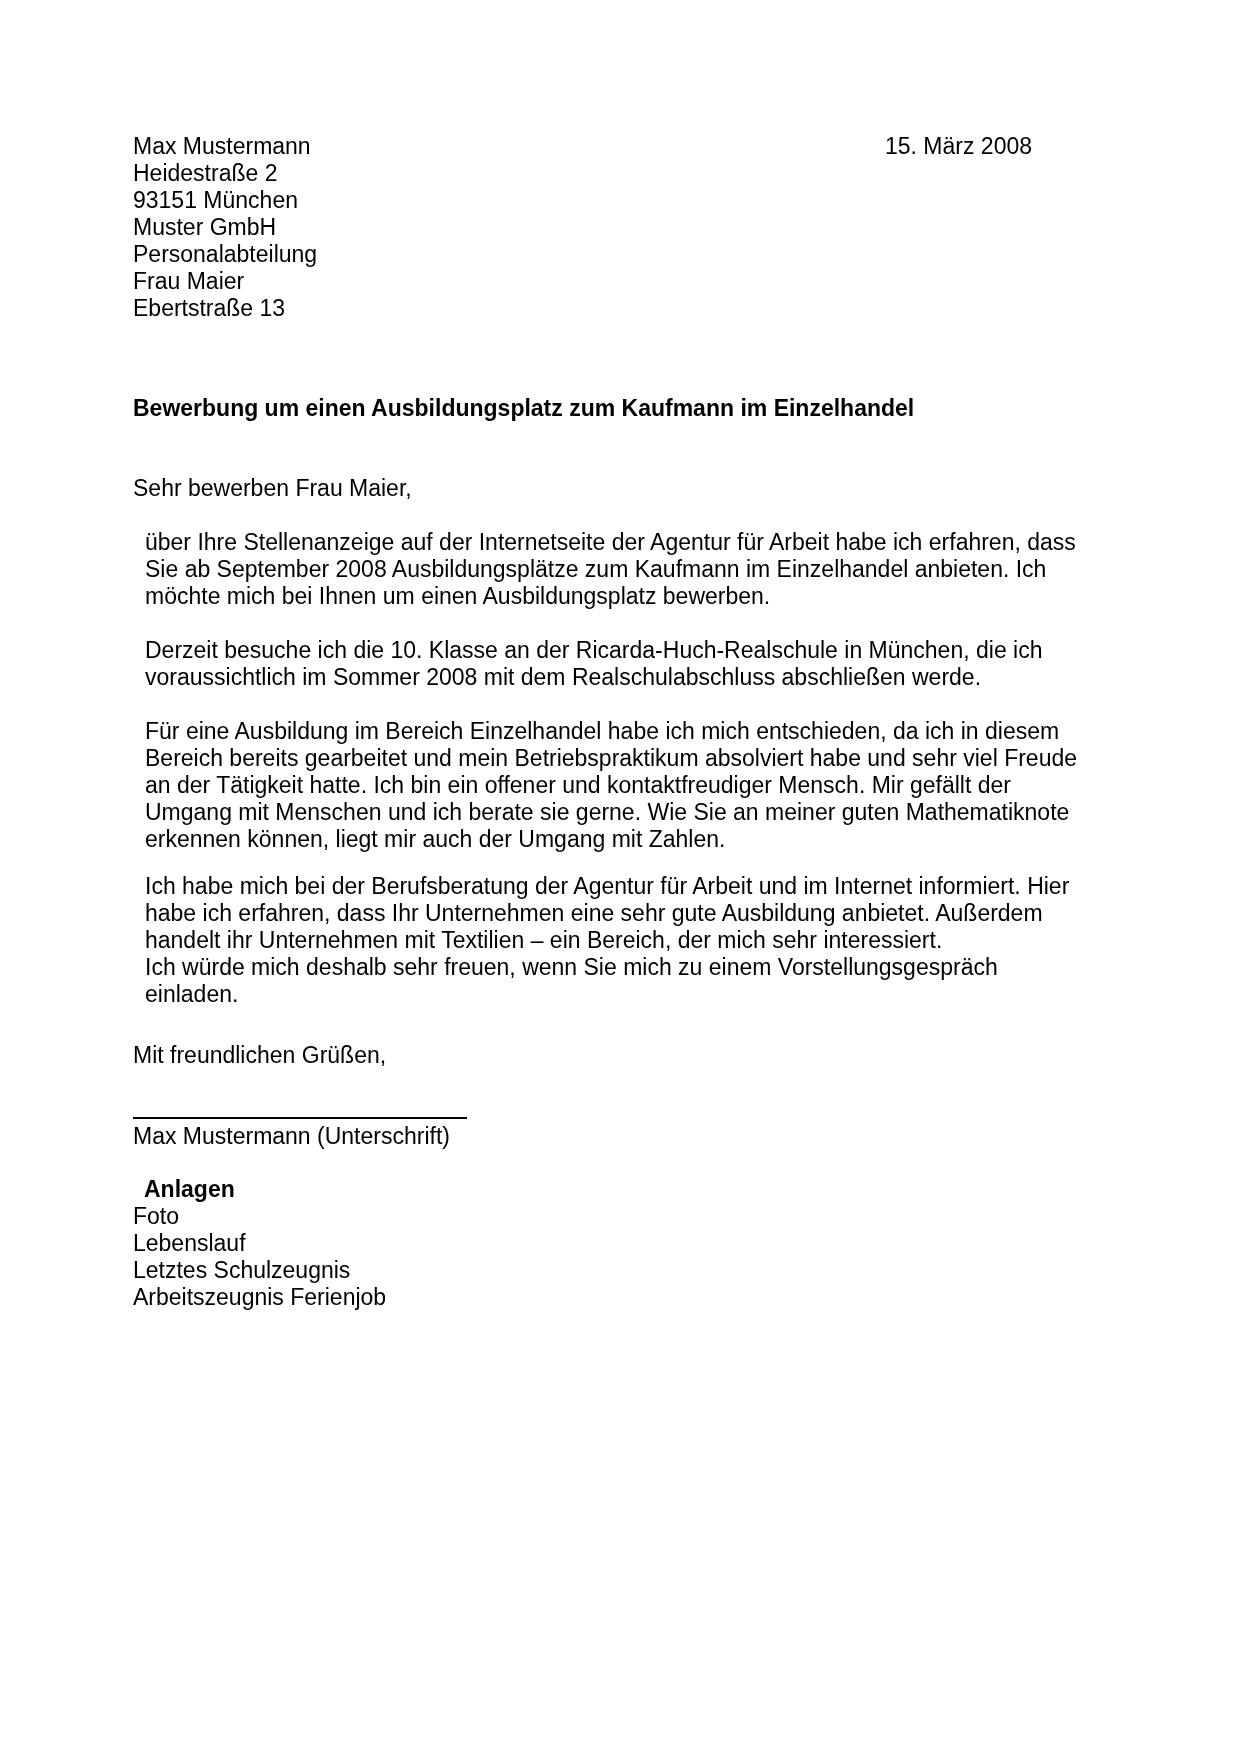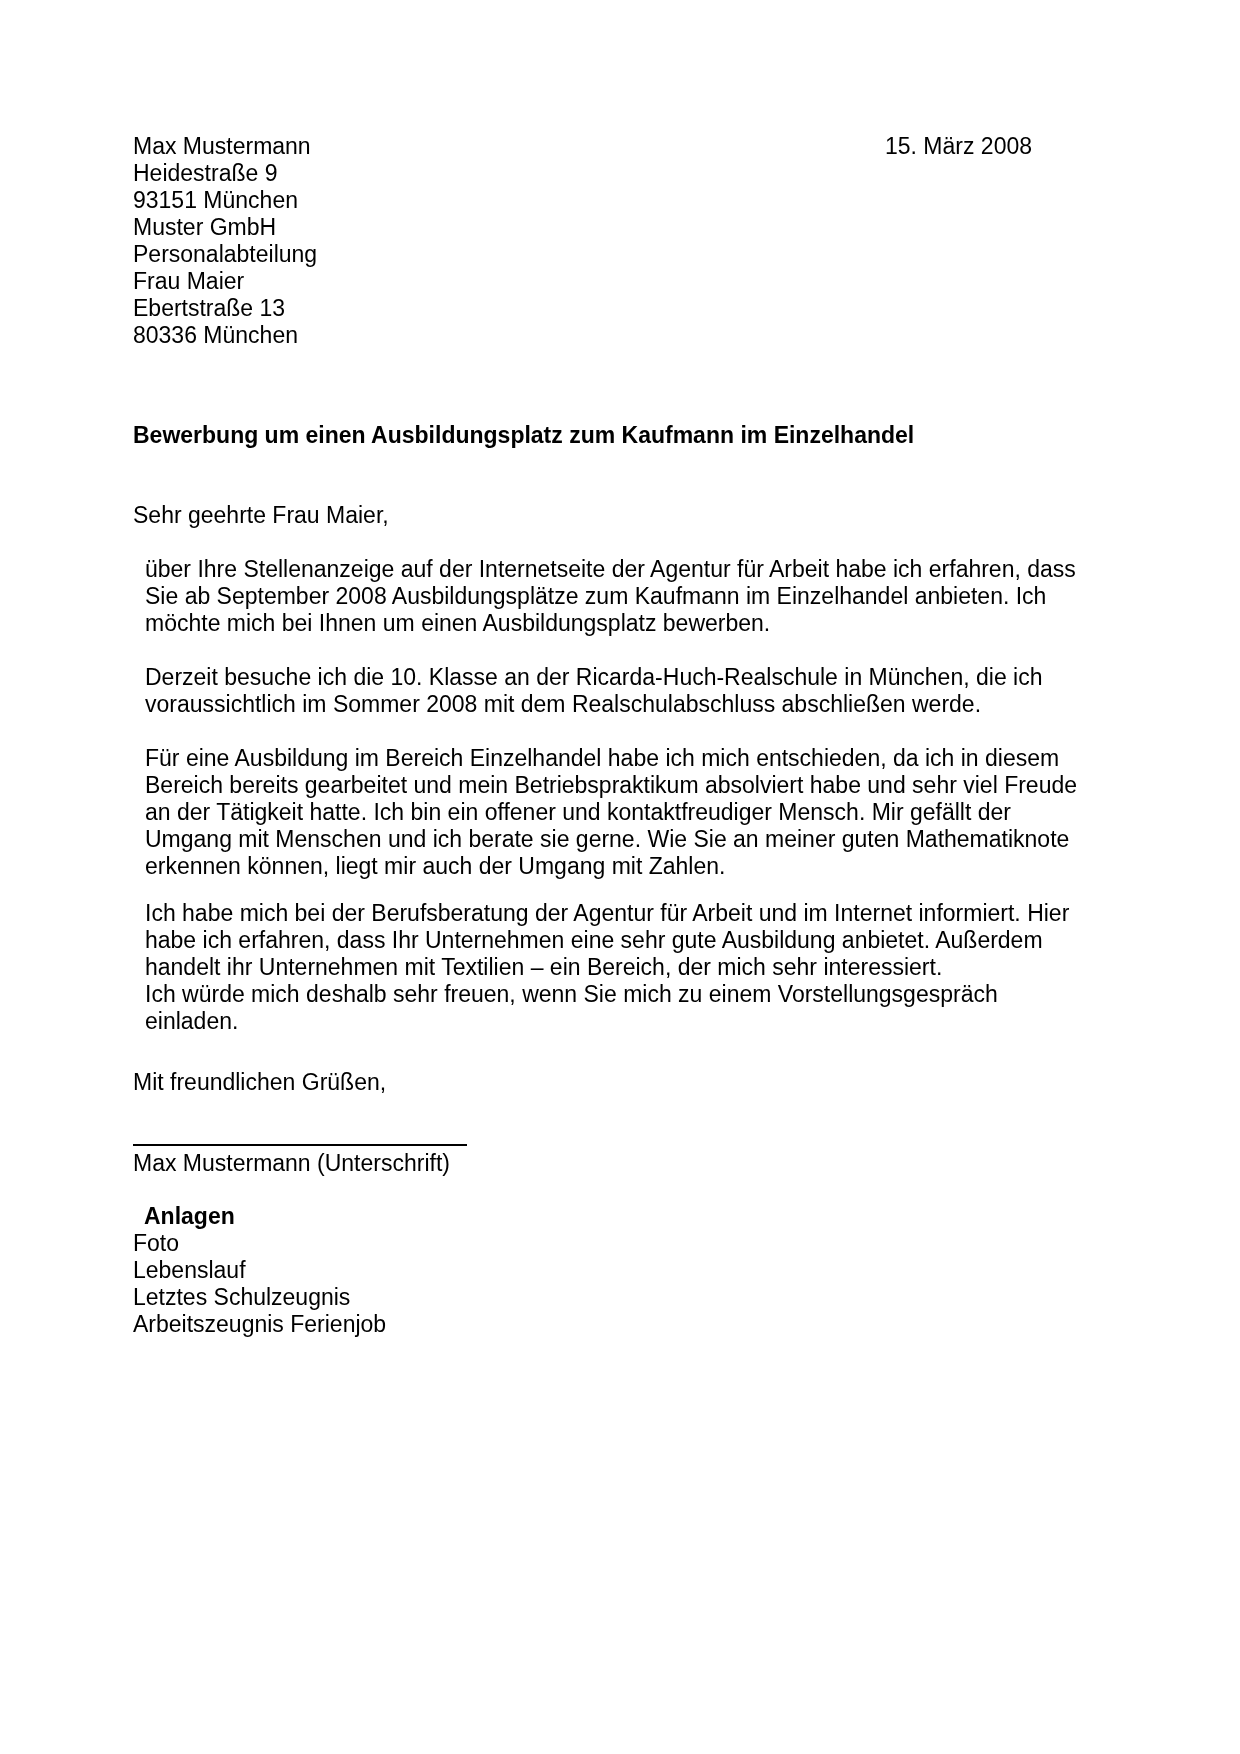--- a/index.html
+++ b/index.html
@@ -78,37 +78,36 @@
   }
 </style>
 </head>
 <body>
 
 <div class="page">
 
   <div class="header">
     <div class="address-block sender">
         <div>Max Mustermann</div>
-        <div>Heidestraße 9</div>
+        <div>Heidestraße 2</div>
         <div>93151 München</div>
       </div>
     <div class="date">15. März 2008</div>
   </div>
 
   <div class="address-block recipient">
       <div>Muster GmbH</div>
       <div>Personalabteilung</div>
       <div>Frau Maier</div>
       <div>Ebertstraße 13</div>
-      <div>80336 München</div>
     </div>
 
   <div class="subject">Bewerbung um einen Ausbildungsplatz zum Kaufmann im Einzelhandel</div>
 
-  <div class="salutation">Sehr geehrte Frau Maier,</div>
+  <div class="salutation">Sehr bewerben Frau Maier,</div>
 
   <div class="body-paragraphs">
       <p>über Ihre Stellenanzeige auf der Internetseite der Agentur für Arbeit habe ich erfahren, dass
 Sie ab September 2008 Ausbildungsplätze zum Kaufmann im Einzelhandel anbieten. Ich
 möchte mich bei Ihnen um einen Ausbildungsplatz bewerben.</p>
       <p>Derzeit besuche ich die 10. Klasse an der Ricarda-Huch-Realschule in München, die ich
 voraussichtlich im Sommer 2008 mit dem Realschulabschluss abschließen werde.</p>
       <p>Für eine Ausbildung im Bereich Einzelhandel habe ich mich entschieden, da ich in diesem
 Bereich bereits gearbeitet und mein Betriebspraktikum absolviert habe und sehr viel Freude
 an der Tätigkeit hatte. Ich bin ein offener und kontaktfreudiger Mensch. Mir gefällt der

